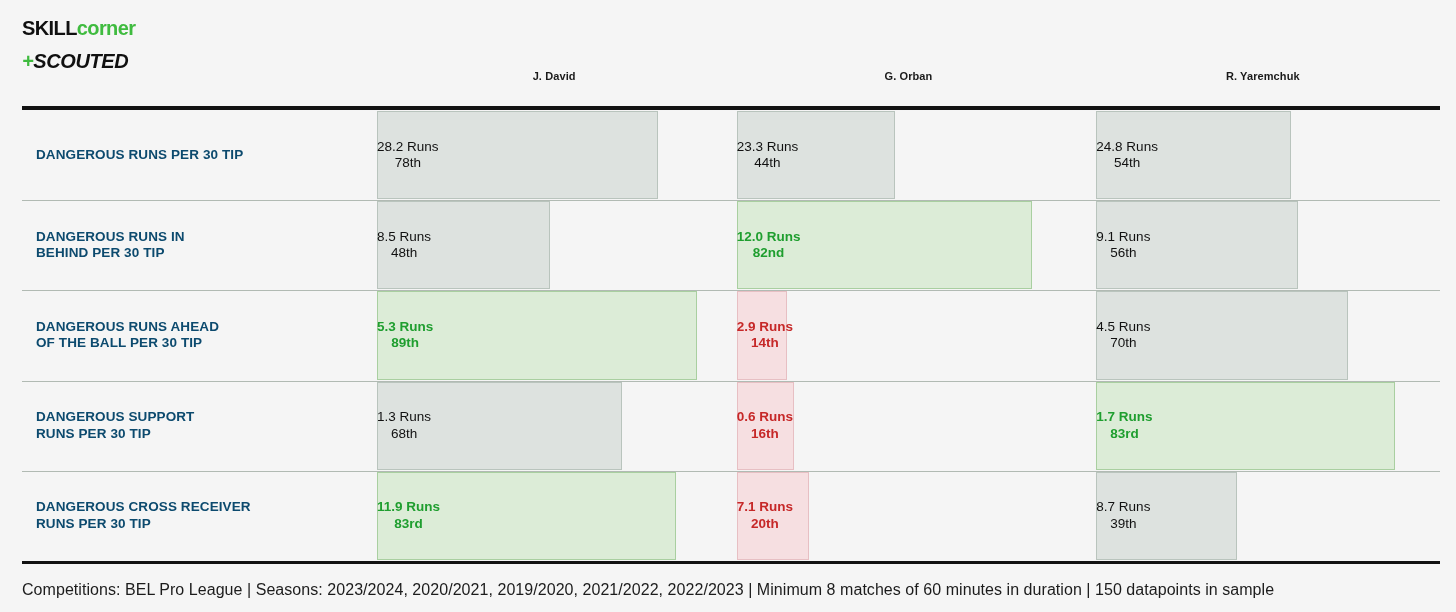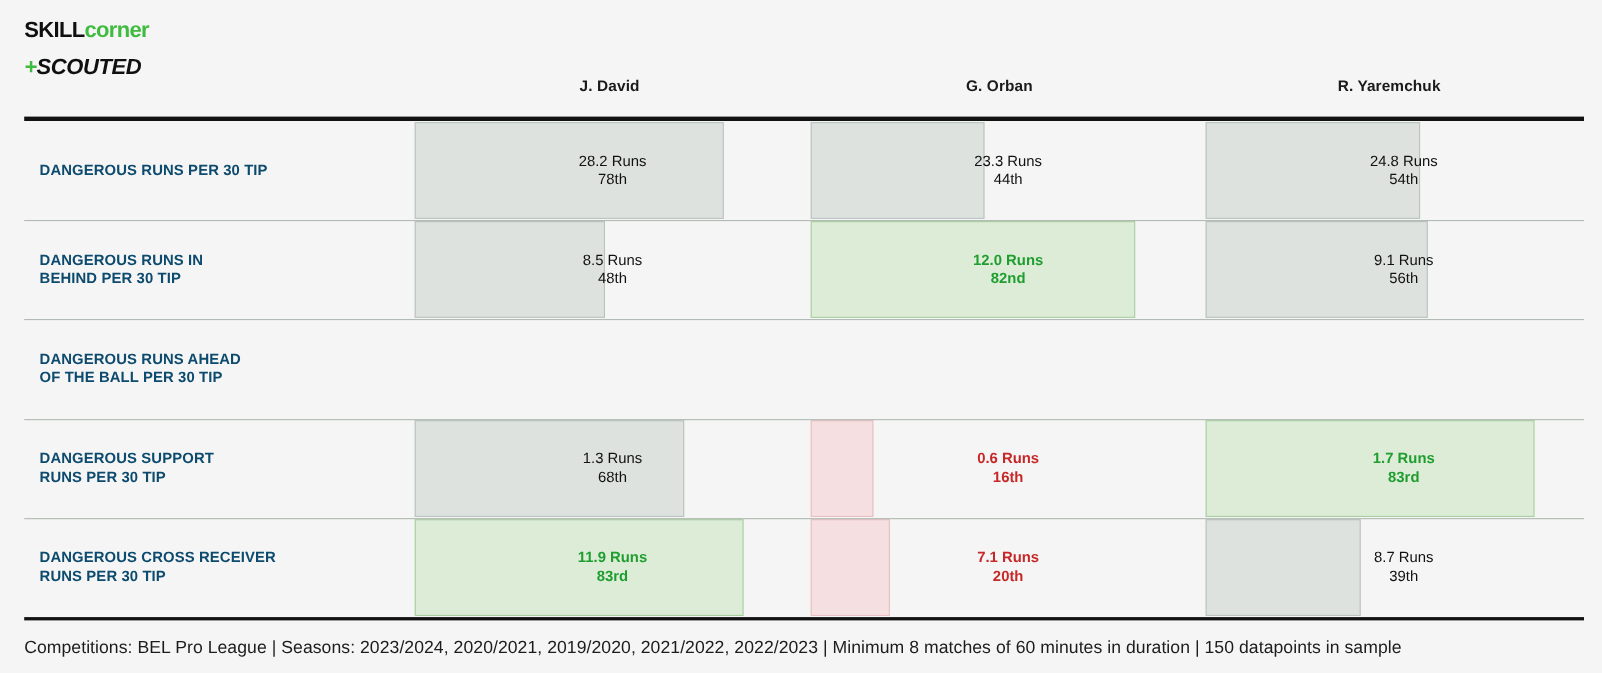--- a/index.html
+++ b/index.html
@@ -49,21 +49,21 @@
     position: absolute;
     left: 377px;
     top: 70px;
     width: 1063px;
     height: 26px;
     display: flex;
   }
   .player-head {
     flex: 1 1 0;
     text-align: center;
-    font-size: 14px;
+    font-size: 11px;
     font-weight: bold;
     color: #1a1a1a;
     letter-spacing: 0.1px;
   }
 
   
   .rule-top {
     position: absolute;
     left: 22px;
     top: 106px;
@@ -120,21 +120,20 @@
   .cells {
     flex: 1 1 auto;
     display: flex;
     position: relative;
   }
   .cell {
     flex: 1 1 0;
     position: relative;
     display: flex;
     align-items: center;
-    justify-content: center;
   }
   .bar {
     position: absolute;
     left: 0;
     top: 1px;
     bottom: 1px;
     background: #dde2df;
     border: 1px solid #b9c4bd;
     z-index: 1;
   }
@@ -246,20 +245,43 @@
             <div class="cell-text">
               <span class="v">9.1 Runs</span>
               <span class="p">56th</span>
             </div>
           </div>
         </div>
       </div>
       <div class="row">
         <div class="row-sep"></div>
         <div class="metric-label">DANGEROUS RUNS AHEAD<br>OF THE BALL PER 30 TIP</div>
+        <div class="cells">
+          <div class="cell good">
+            <div class="bar green" style="width: 89%;"></div>
+            <div class="cell-text">
+              <span class="v">5.3 Runs</span>
+              <span class="p">89th</span>
+            </div>
+          </div>
+          <div class="cell bad">
+            <div class="bar red" style="width: 14%;"></div>
+            <div class="cell-text">
+              <span class="v">2.9 Runs</span>
+              <span class="p">14th</span>
+            </div>
+          </div>
+          <div class="cell">
+            <div class="bar" style="width: 70%;"></div>
+            <div class="cell-text">
+              <span class="v">4.5 Runs</span>
+              <span class="p">70th</span>
+            </div>
+          </div>
+        </div>
       </div>
       <div class="row">
         <div class="row-sep"></div>
         <div class="metric-label">DANGEROUS SUPPORT<br>RUNS PER 30 TIP</div>
         <div class="cells">
           <div class="cell">
             <div class="bar" style="width: 68%;"></div>
             <div class="cell-text">
               <span class="v">1.3 Runs</span>
               <span class="p">68th</span>

